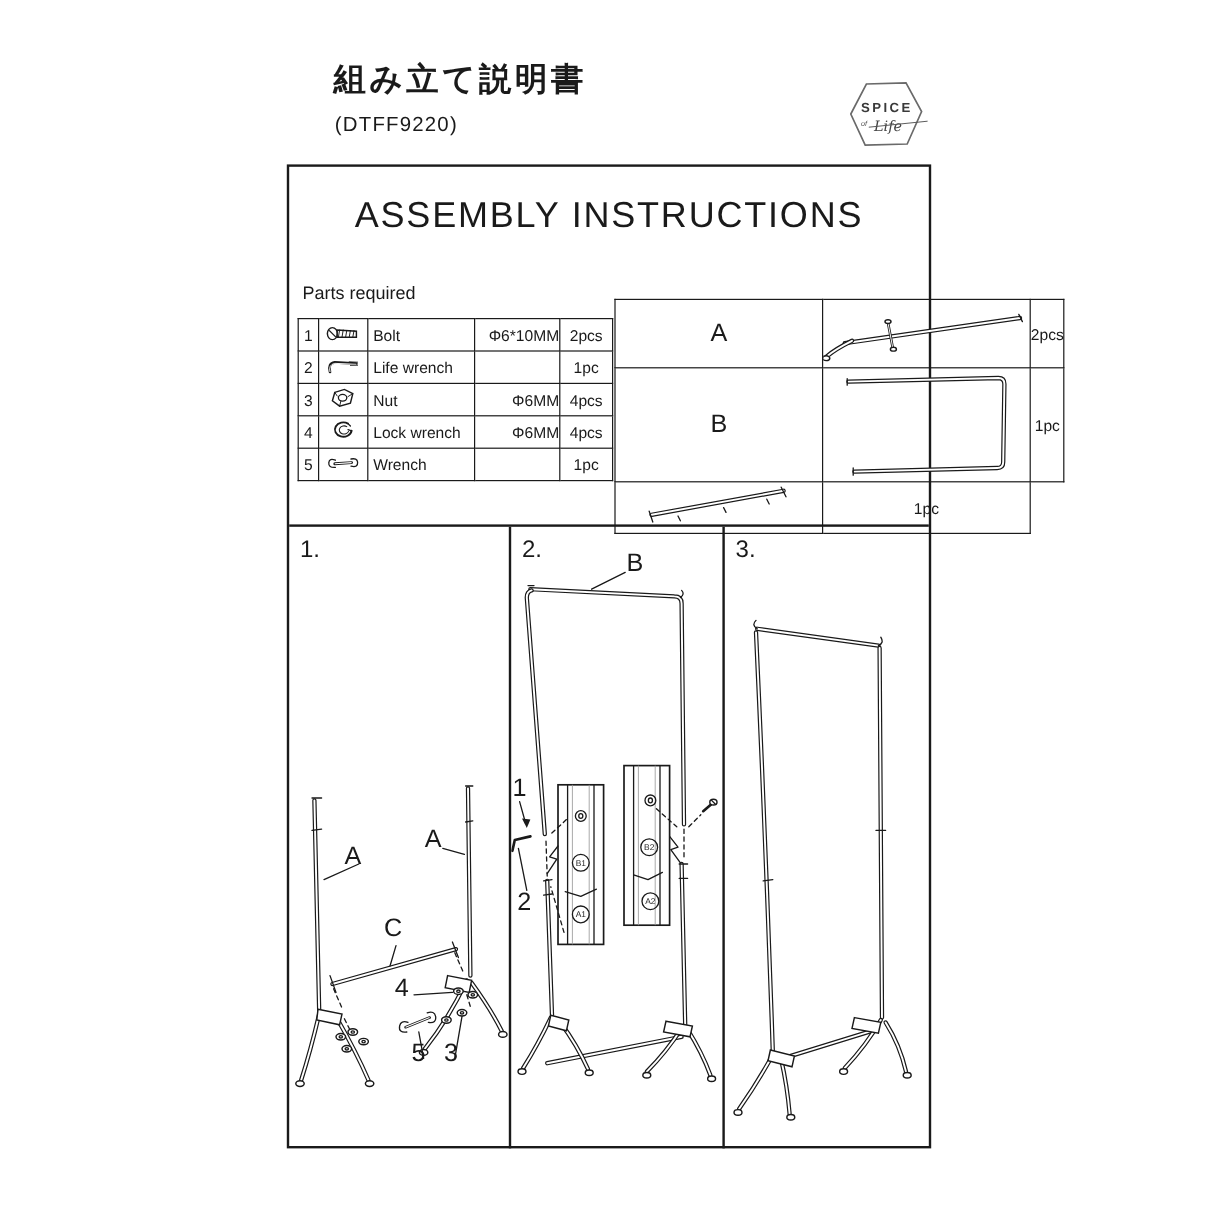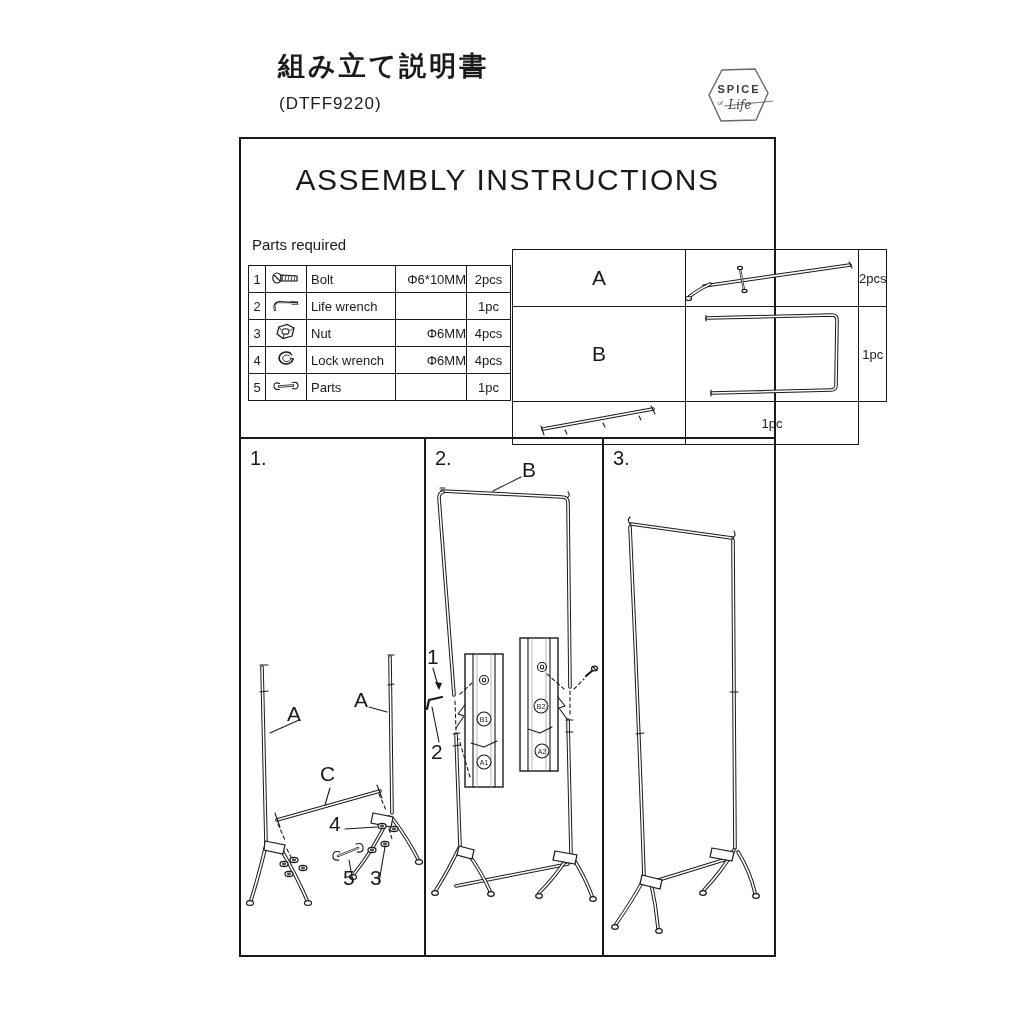--- a/index.html
+++ b/index.html
@@ -130,21 +130,21 @@
       </tr>
       <tr>
         <td class="c-num">5</td>
         <td class="c-icon"><span>
           <svg width="30" height="14" viewBox="0 0 30 14">
             <path d="M8,7.5 L22,6.5" class="lnb" style="stroke-width:2.4;"></path>
             <path d="M8,7.5 L22,6.5" stroke="#fff" stroke-width="0.9" fill="none"></path>
             <path d="M8.5,10.5 Q2.5,11 3,6.5 Q3.5,2.5 8.5,4.5" class="ln"></path>
             <path d="M21.5,9.5 Q27.5,11 27,6 Q26.5,2.5 21.5,3.5" class="ln"></path>
           </svg></span></td>
-        <td class="c-name">Parts</td>
+        <td class="c-name">Wrench</td>
         <td class="c-spec"></td>
         <td class="c-qty">1pc</td>
       </tr>
     </tbody>
       </table>
 
     <table class="abs" id="overview-table">
       <tbody>
           <tr class="row-a">
         <td class="c-part">A</td>

